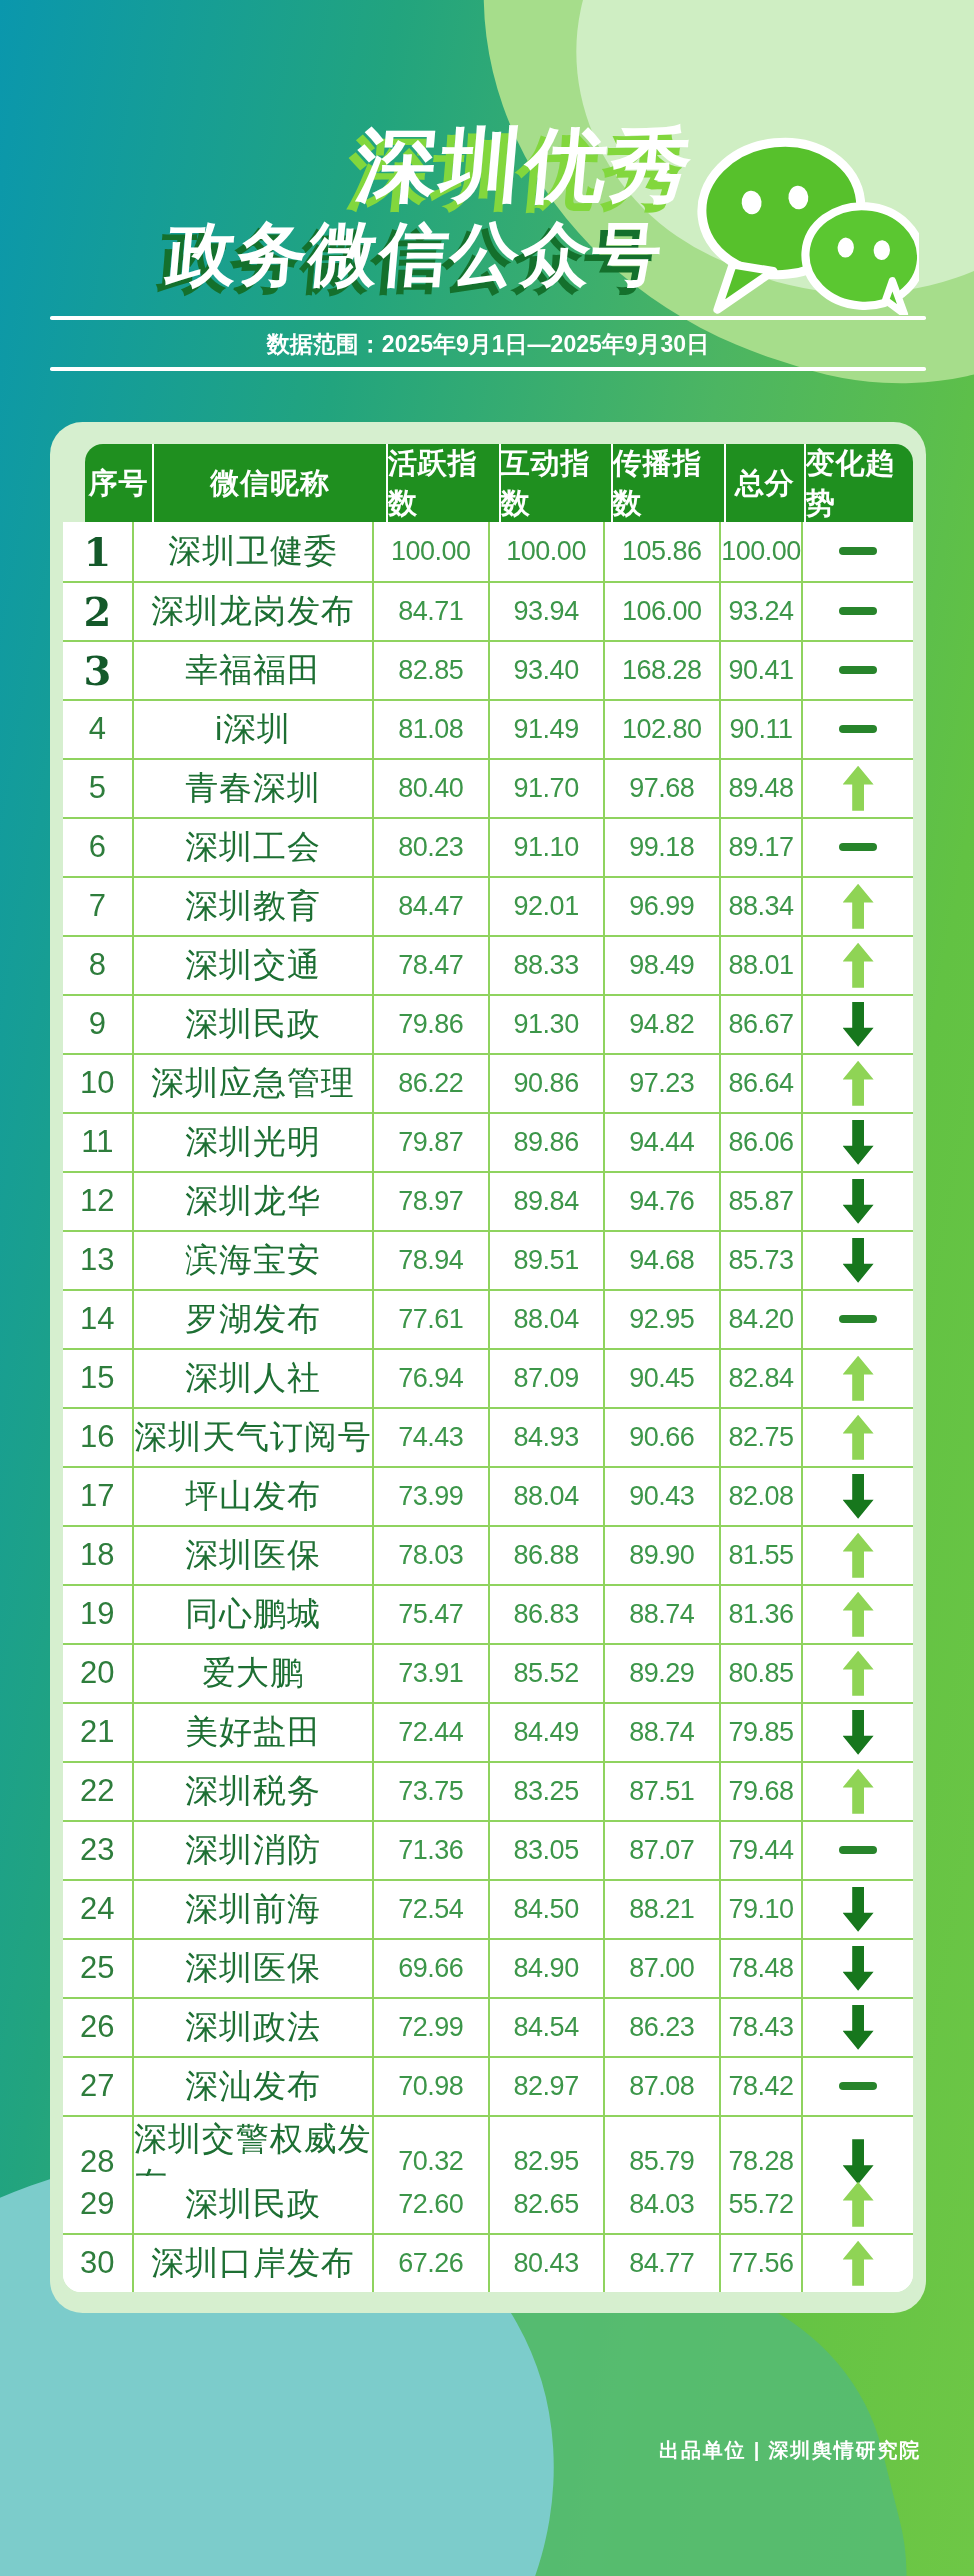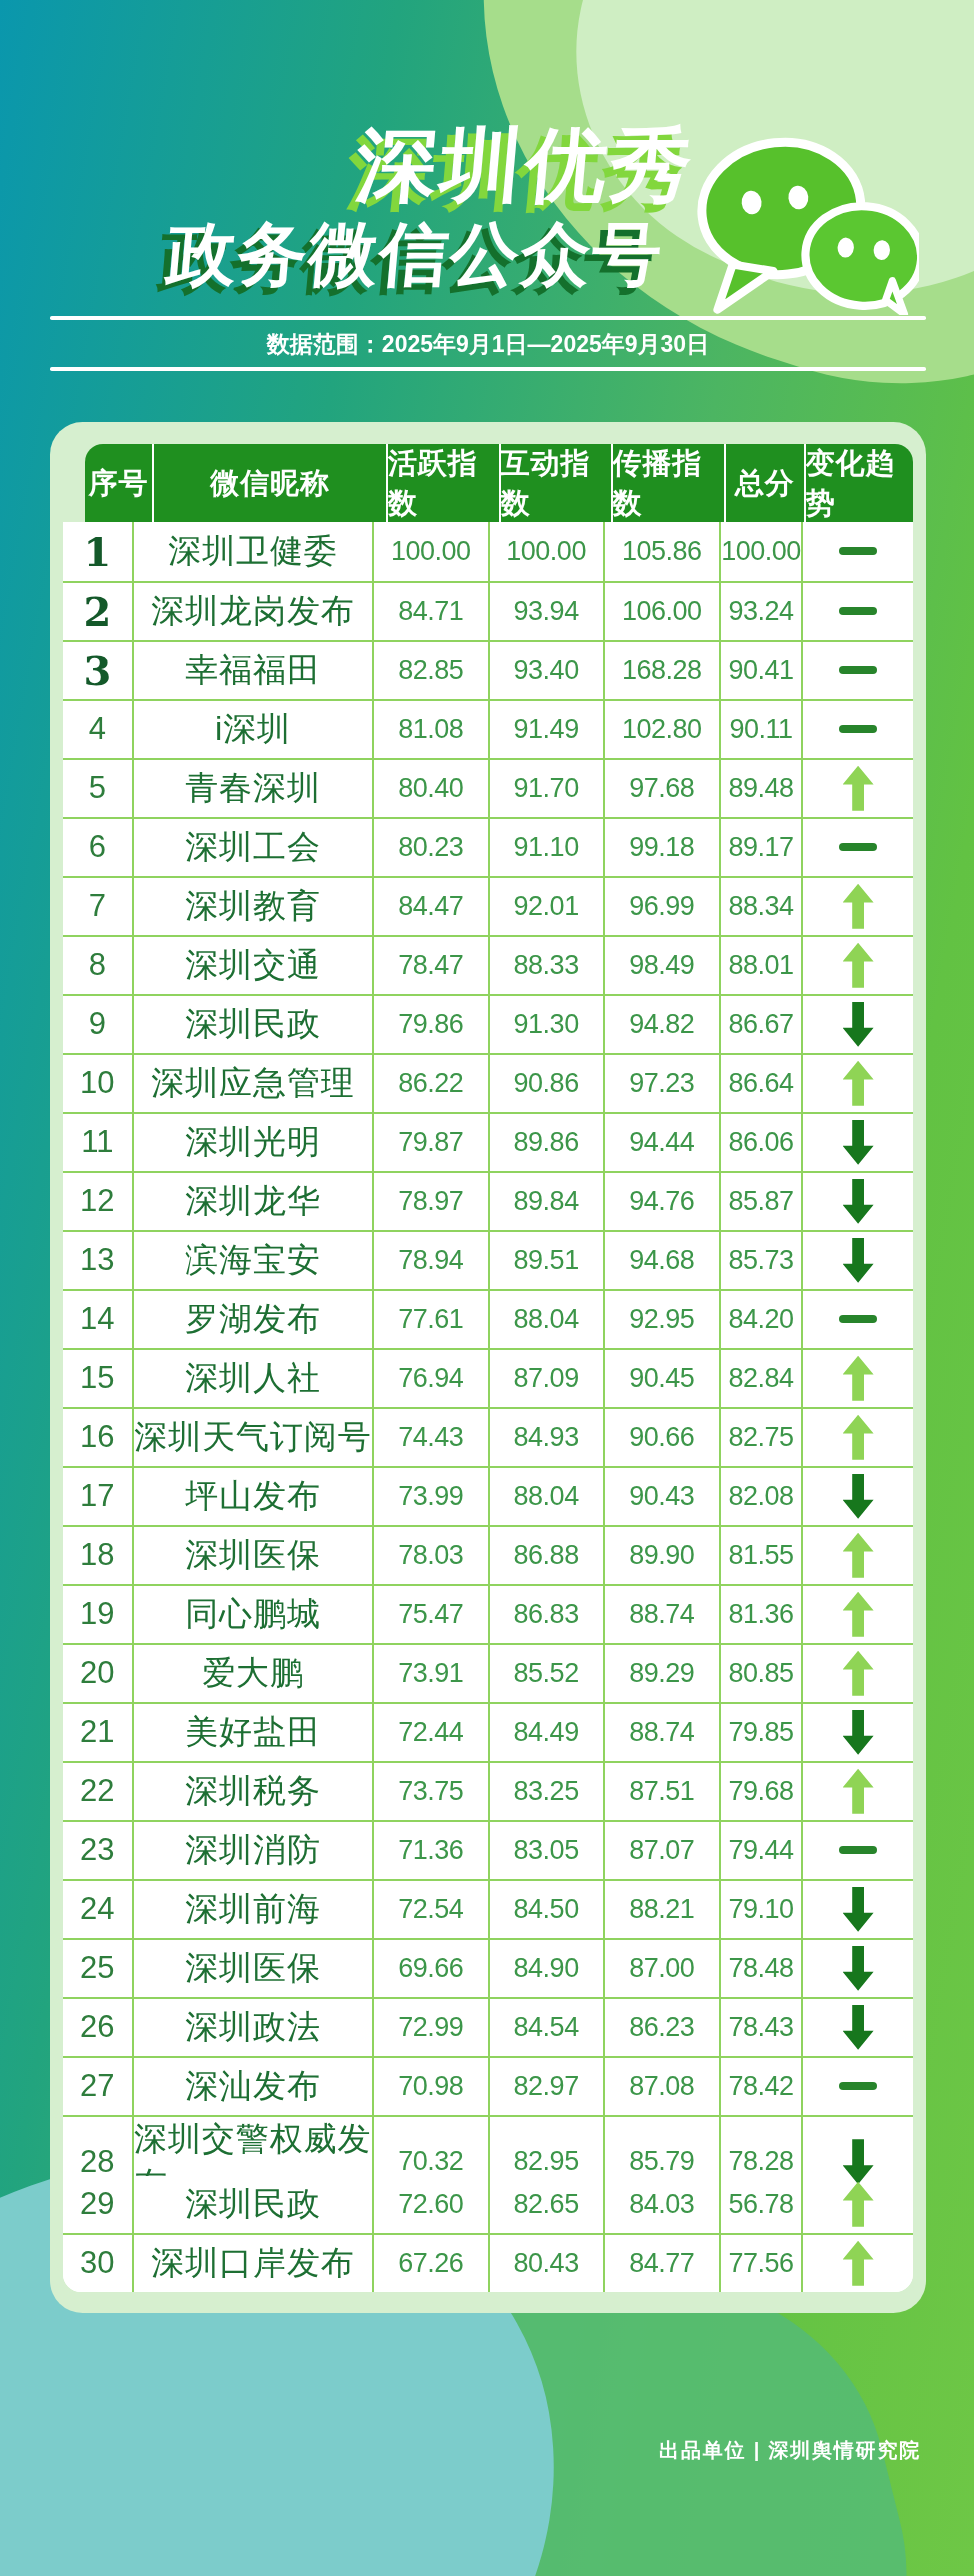--- a/index.html
+++ b/index.html
@@ -451,21 +451,21 @@
       <span class="trend-shape"></span>
     </div>
   </div>
 
   <div class="trow">
     <div class="cell rank">29</div>
     <div class="cell name">深圳民政</div>
     <div class="cell num">72.60</div>
     <div class="cell num">82.65</div>
     <div class="cell num">84.03</div>
-    <div class="cell num">56.78</div>
+    <div class="cell num">55.72</div>
     <div class="cell trend t-up">
       <span class="trend-shape"></span>
     </div>
   </div>
 
   <div class="trow">
     <div class="cell rank">30</div>
     <div class="cell name">深圳口岸发布</div>
     <div class="cell num">67.26</div>
     <div class="cell num">80.43</div>

